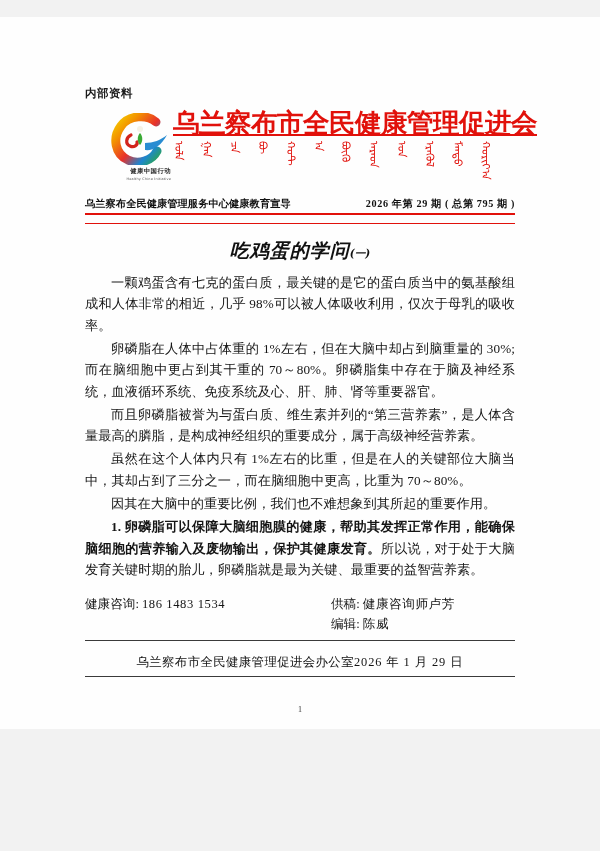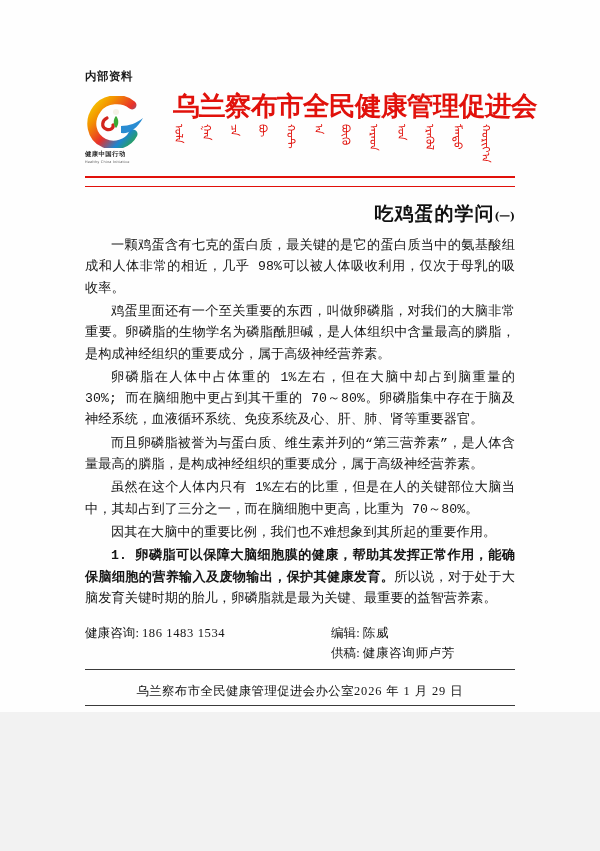--- a/index.html
+++ b/index.html
@@ -8,21 +8,21 @@
     padding: 0;
     background: #f2f2f2;
   }
   body {
     font-family: "Liberation Serif", "DejaVu Serif", serif;
   }
   .page {
     position: relative;
     width: 600px;
     height: 712px;
-    margin: 0 auto;
+    margin: 17px auto;
     background: #86efac;
     overflow: hidden;
     box-sizing: border-box;
   }
   .sheet {
     position: absolute;
     left: 0;
     top: 0;
     width: 600px;
     height: 845px;
@@ -51,21 +51,21 @@
     display: flex;
     align-items: flex-start;
     height: 82px;
     margin-top: 4px;
   }
   .logo-wrap {
     width: 86px;
     flex: 0 0 86px;
     display: flex;
     flex-direction: column;
-    align-items: flex-start;
+    align-items: flex-end;
     padding-top: 4px;
   }
   .logo-mark {
     position: relative;
     width: 62px;
     height: 52px;
   }
   .logo-caption {
     font-family: "DejaVu Sans", "Liberation Sans", sans-serif;
     font-size: 6.4px;
@@ -90,20 +90,21 @@
   .org-title {
     font-family: "DejaVu Sans", "Liberation Sans", sans-serif;
     font-size: 26.5px;
     font-weight: 700;
     color: #e1110b;
     letter-spacing: -0.5px;
     line-height: 1.08;
     white-space: nowrap;
     transform: scaleX(1.0);
     transform-origin: left center;
+    text-decoration: underline;
   }
   .mongolian-row {
     margin-top: 4px;
     display: flex;
     justify-content: space-between;
     width: 318px;
     height: 34px;
   }
   .mon-glyph {
     writing-mode: vertical-lr;
@@ -138,35 +139,36 @@
   }
   .red-rule-thin {
     margin-top: 1.2px;
     border: 0;
     height: 0.9px;
     background: #e1110b;
   }
 
   
   .article-title {
-    text-align: right;
+    text-align: center;
     font-family: "DejaVu Serif", "Liberation Serif", serif;
     font-size: 19px;
     font-weight: 700;
     color: #111;
     letter-spacing: 1px;
     margin: 14px 0 8px 0;
+    font-style: italic;
   }
   .article-title .seq {
     font-size: 10.5px;
     font-weight: 700;
     letter-spacing: 0;
   }
   p.body-text {
-    font-family: Liberation Mono, monospace;
+    font-family: Liberation Serif, serif;
     font-size: 13.2px;
     color: #151515;
     line-height: 21.3px;
     margin: 0 0 2px 0;
     text-indent: 26px;
     text-align: justify;
     text-justify: inter-ideograph;
     letter-spacing: 0.1px;
   }
   p.body-text.bold-lead b {
@@ -287,50 +289,53 @@
           <span class="mon-glyph">ᠪᠦᠬᠦ</span>
           <span class="mon-glyph">ᠠᠷᠠᠳ</span>
           <span class="mon-glyph">ᠤᠨ</span>
           <span class="mon-glyph">ᠡᠷᠡᠭᠦᠯ</span>
           <span class="mon-glyph">ᠮᠡᠨᠳᠦ</span>
           <span class="mon-glyph">ᠬᠣᠷᠢᠶ᠎ᠠ</span>
         </div>
       </div>
     </div>
 
+    <div class="issue-line">
+      <span class="issue-left">乌兰察布全民健康管理服务中心健康教育宣导</span>
+      <span class="issue-right">2026 年第 29 期 ( 总第 795 期 )</span>
+    </div>
     <hr class="red-rule">
     <hr class="red-rule-thin">
 
     <div class="article-title">
       <span>吃鸡蛋的学问</span><span class="seq">(一)</span>
     </div>
 
     <p class="body-text">一颗鸡蛋含有七克的蛋白质，最关键的是它的蛋白质当中的氨基酸组成和人体非常的相近，几乎 98%可以被人体吸收利用，仅次于母乳的吸收率。</p>
-    <p class="body-text">鸡蛋里面还有一个至关重要的东西，叫做卵磷脂，对我们的大脑非常重要。卵磷脂的生物学名为磷脂酰胆碱，是人体组织中含量最高的膦脂，是构成神经组织的重要成分，属于高级神经营养素。</p>
     <p class="body-text">卵磷脂在人体中占体重的 1%左右，但在大脑中却占到脑重量的 30%; 而在脑细胞中更占到其干重的 70～80%。卵磷脂集中存在于脑及神经系统，血液循环系统、免疫系统及心、肝、肺、肾等重要器官。</p>
     <p class="body-text">而且卵磷脂被誉为与蛋白质、维生素并列的“第三营养素”，是人体含量最高的膦脂，是构成神经组织的重要成分，属于高级神经营养素。</p>
     <p class="body-text">虽然在这个人体内只有 1%左右的比重，但是在人的关键部位大脑当中，其却占到了三分之一，而在脑细胞中更高，比重为 70～80%。</p>
     <p class="body-text">因其在大脑中的重要比例，我们也不难想象到其所起的重要作用。</p>
     <p class="body-text bold-lead"><b>1. 卵磷脂可以保障大脑细胞膜的健康，帮助其发挥正常作用，能确保脑细胞的营养输入及废物输出，保护其健康发育。</b><span>所以说，对于处于大脑发育关键时期的胎儿，卵磷脂就是最为关键、最重要的益智营养素。</span></p>
 
     <div class="contact-block">
       <div class="contact-left">
         <div class="contact-row">
           <span class="contact-label">健康咨询:</span>
           <span class="contact-value">186 1483 1534</span>
         </div>
       </div>
       <div class="contact-right">
         <div class="contact-row">
+          <span class="contact-label">供稿:</span>
+          <span class="contact-value">健康咨询师卢芳</span>
+        </div>
+        <div class="contact-row">
           <span class="contact-label">编辑:</span>
           <span class="contact-value">陈威</span>
-        </div>
-        <div class="contact-row">
-          <span class="contact-label">供稿:</span>
-          <span class="contact-value">健康咨询师卢芳</span>
         </div>
       </div>
     </div>
 
     <hr class="gray-rule">
 
     <div class="footer-line">
       <span>乌兰察布市全民健康管理促进会办公室</span>
       <span class="footer-right">2026 年 1 月 29 日</span>
     </div>

